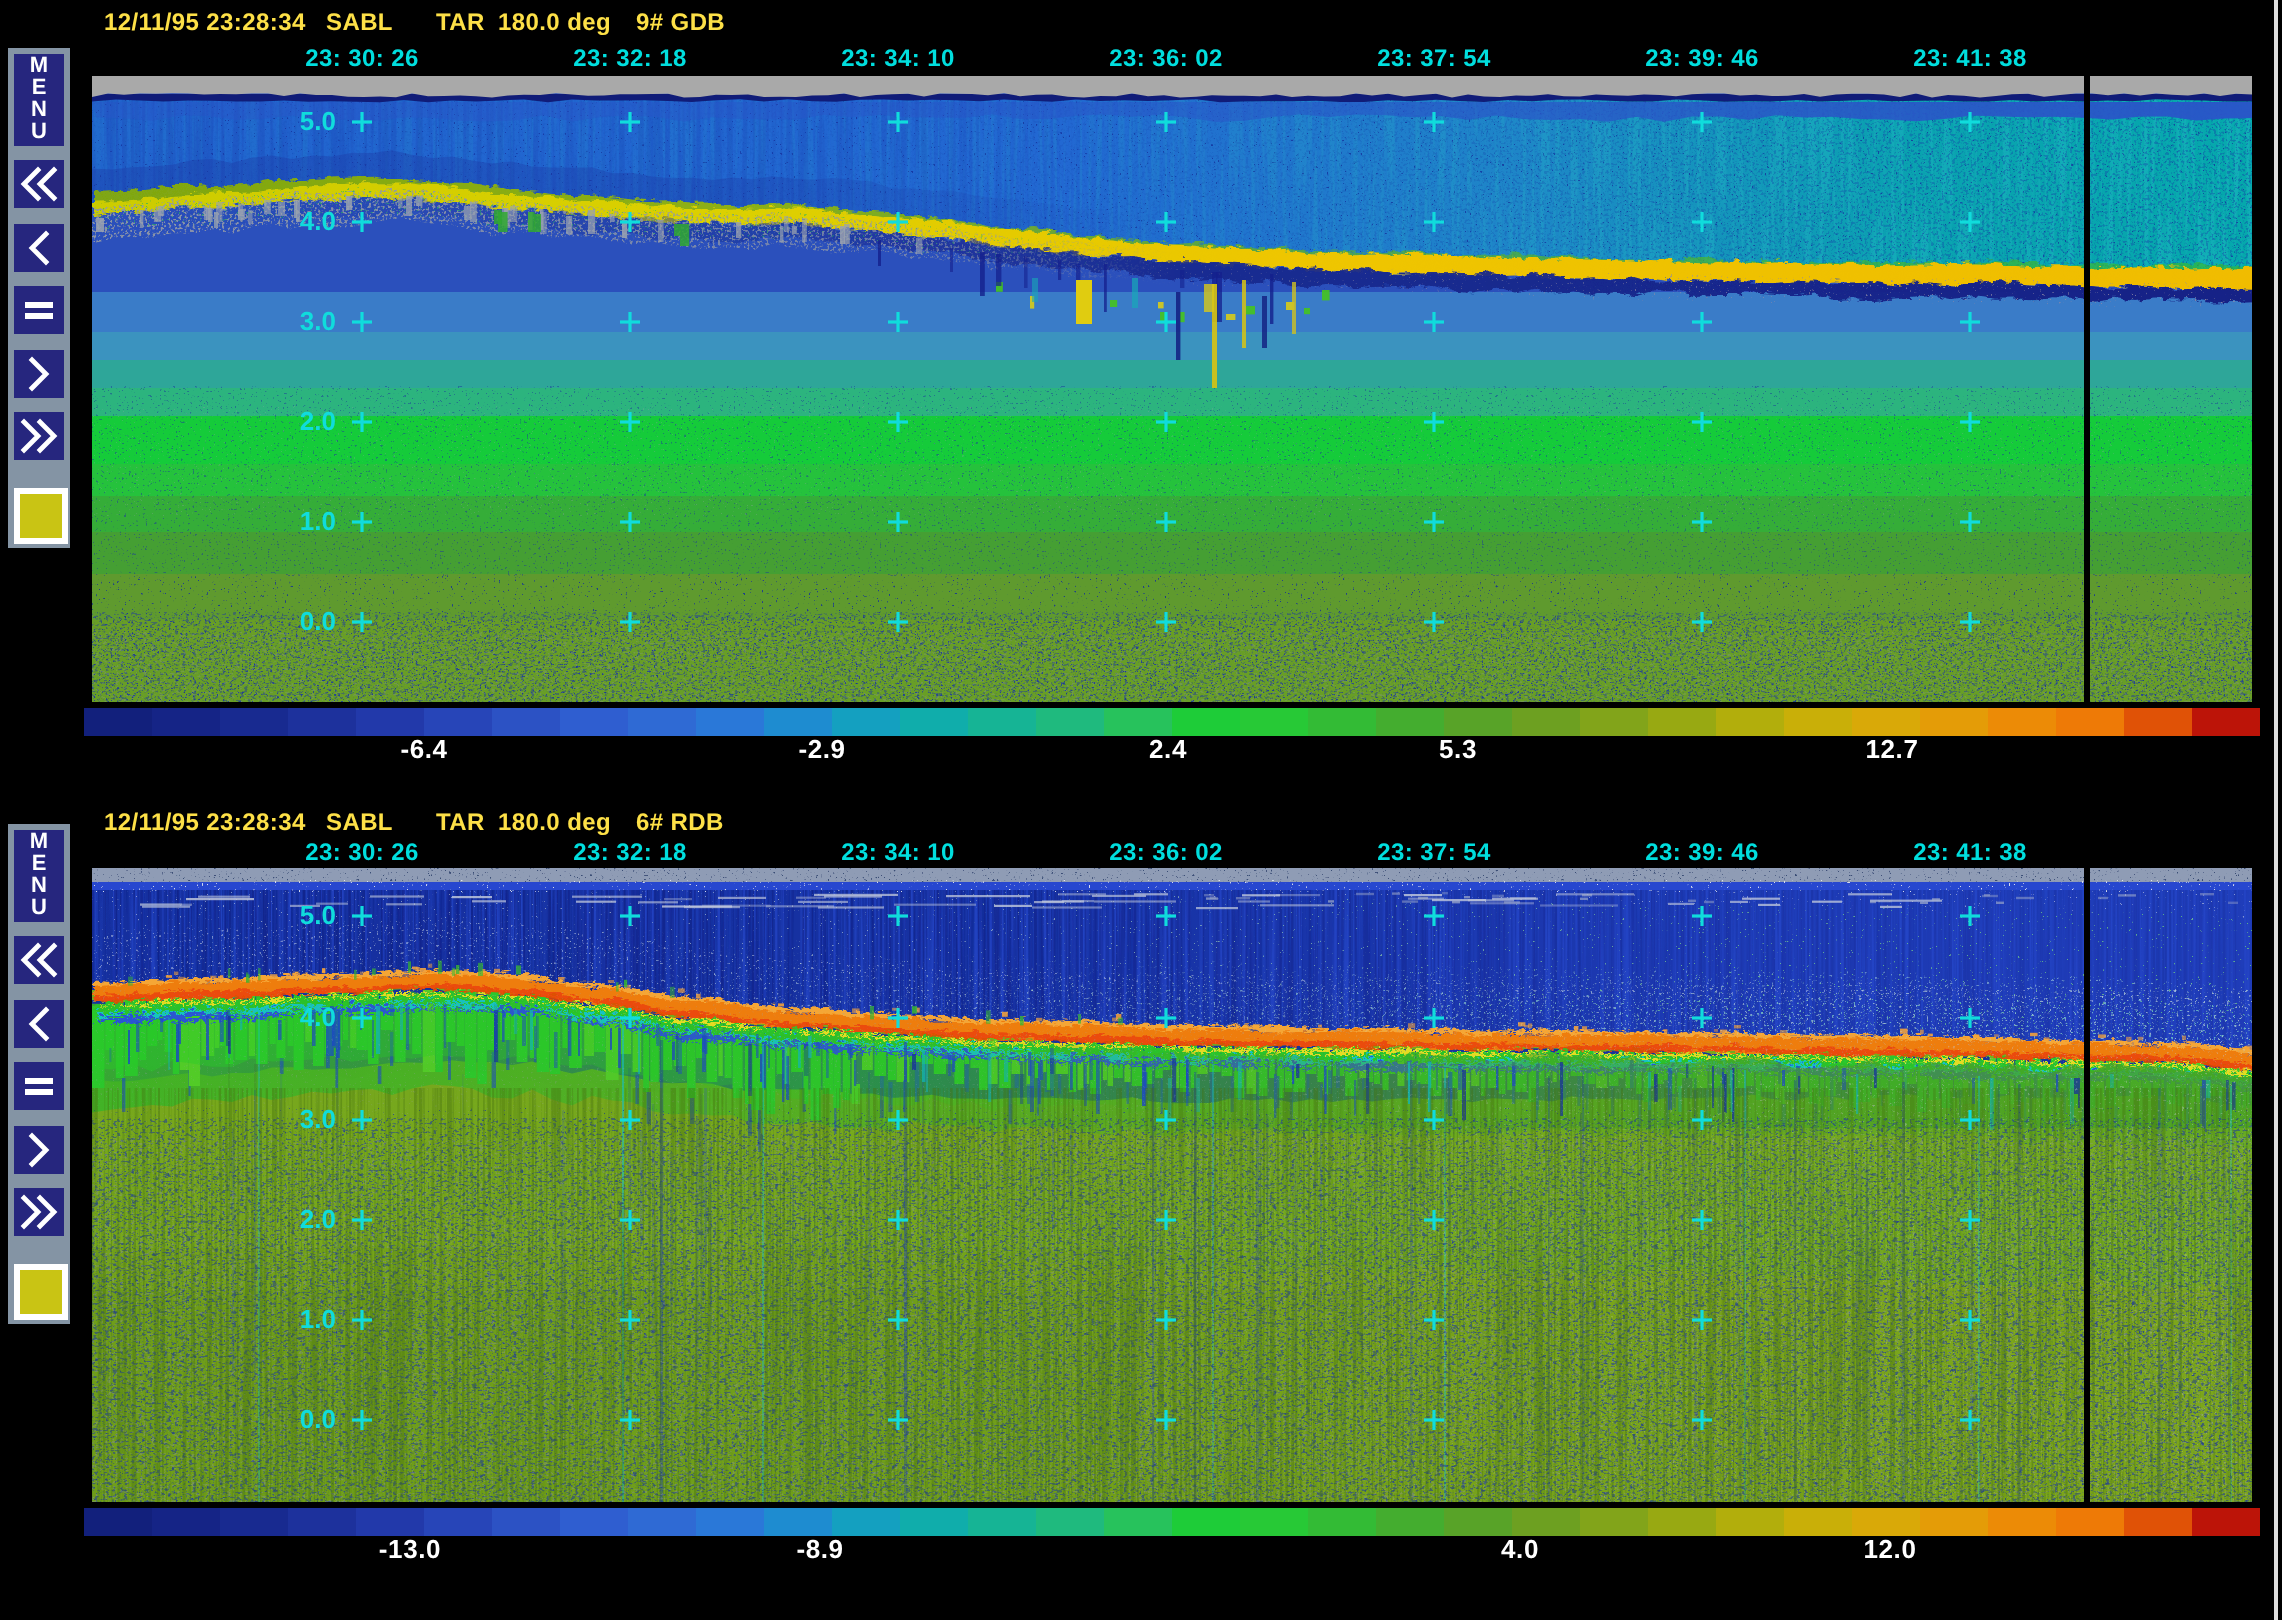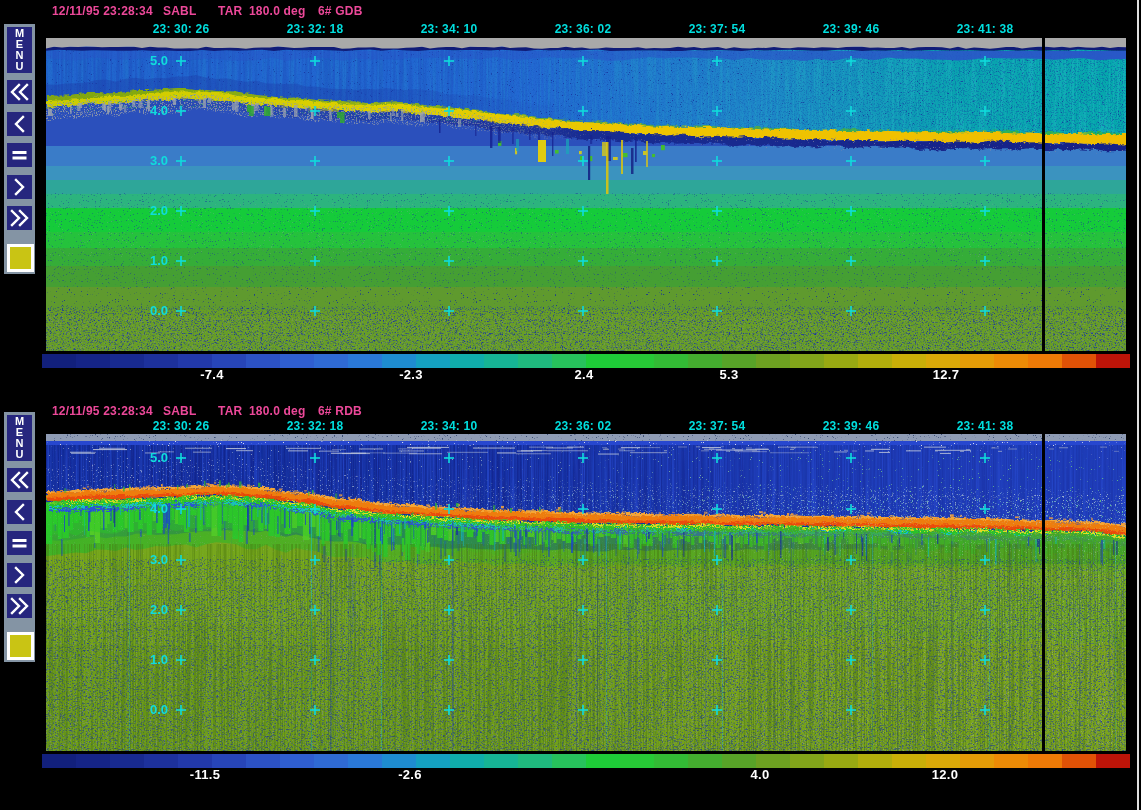--- a/index.html
+++ b/index.html
@@ -1,25 +1,25 @@
 <!DOCTYPE html>
 <html><head><meta charset="utf-8"><style>
 html,body{margin:0;padding:0;background:#000;width:1141px;height:810px;overflow:hidden}
 body{position:relative;font-family:"Liberation Sans",sans-serif}
-.hd{position:absolute;color:#ec4899;font-size:12px;font-weight:bold;white-space:pre;letter-spacing:0.2px}
+.hd{position:absolute;color:#fde047;font-size:12px;font-weight:bold;white-space:pre;letter-spacing:0.2px}
 .tm{position:absolute;color:#00dede;font-size:12px;font-weight:bold;width:120px;text-align:center;letter-spacing:0.2px}
 .bl{position:absolute;color:#fff;font-size:13px;font-weight:bold;width:80px;text-align:center;letter-spacing:0.3px}
 .btn{position:absolute;width:25px;background:#26267e;display:flex;align-items:center;justify-content:center}
 .menu{color:#fff;font-size:11px;font-weight:bold;line-height:11px;text-align:center}
 </style></head><body>
 <div class="hd" style="left:52px;top:4px">12/11/95 23:28:34</div>
 <div class="hd" style="left:163px;top:4px">SABL</div>
 <div class="hd" style="left:218px;top:4px">TAR</div>
 <div class="hd" style="left:249px;top:4px">180.0 deg</div>
-<div class="hd" style="left:318px;top:4px">6# GDB</div>
+<div class="hd" style="left:318px;top:4px">9# GDB</div>
 <div class="tm" style="left:121px;top:22px">23: 30: 26</div>
 <div class="tm" style="left:255px;top:22px">23: 32: 18</div>
 <div class="tm" style="left:389px;top:22px">23: 34: 10</div>
 <div class="tm" style="left:523px;top:22px">23: 36: 02</div>
 <div class="tm" style="left:657px;top:22px">23: 37: 54</div>
 <div class="tm" style="left:791px;top:22px">23: 39: 46</div>
 <div class="tm" style="left:925px;top:22px">23: 41: 38</div>
 <div style="position:absolute;left:4px;top:24px;width:31px;height:250px;background:#8494a4"></div>
 <div class="btn" style="left:7px;top:27px;height:46px;font-family:'Liberation Sans',sans-serif">
     <div class="menu">M<br>E<br>N<br>U</div>
@@ -403,22 +403,22 @@
     <div style="position:absolute;left:782px;top:0;width:34px;height:14px;background:#98a912"></div>
     <div style="position:absolute;left:816px;top:0;width:34px;height:14px;background:#b2ae0c"></div>
     <div style="position:absolute;left:850px;top:0;width:34px;height:14px;background:#c9af08"></div>
     <div style="position:absolute;left:884px;top:0;width:34px;height:14px;background:#d9a908"></div>
     <div style="position:absolute;left:918px;top:0;width:34px;height:14px;background:#e49c07"></div>
     <div style="position:absolute;left:952px;top:0;width:34px;height:14px;background:#ec8b06"></div>
     <div style="position:absolute;left:986px;top:0;width:34px;height:14px;background:#ee7a06"></div>
     <div style="position:absolute;left:1020px;top:0;width:34px;height:14px;background:#e05206"></div>
     <div style="position:absolute;left:1054px;top:0;width:34px;height:14px;background:#bc1408"></div>
   </div>
-<div class="bl" style="left:172px;top:367px">-7.4</div>
-<div class="bl" style="left:371px;top:367px">-2.3</div>
+<div class="bl" style="left:172px;top:367px">-6.4</div>
+<div class="bl" style="left:371px;top:367px">-2.9</div>
 <div class="bl" style="left:544px;top:367px">2.4</div>
 <div class="bl" style="left:689px;top:367px">5.3</div>
 <div class="bl" style="left:906px;top:367px">12.7</div>
 <div class="hd" style="left:52px;top:404px">12/11/95 23:28:34</div>
 <div class="hd" style="left:163px;top:404px">SABL</div>
 <div class="hd" style="left:218px;top:404px">TAR</div>
 <div class="hd" style="left:249px;top:404px">180.0 deg</div>
 <div class="hd" style="left:318px;top:404px">6# RDB</div>
 <div class="tm" style="left:121px;top:419px">23: 30: 26</div>
 <div class="tm" style="left:255px;top:419px">23: 32: 18</div>
@@ -1454,19 +1454,19 @@
     <div style="position:absolute;left:782px;top:0;width:34px;height:14px;background:#98a912"></div>
     <div style="position:absolute;left:816px;top:0;width:34px;height:14px;background:#b2ae0c"></div>
     <div style="position:absolute;left:850px;top:0;width:34px;height:14px;background:#c9af08"></div>
     <div style="position:absolute;left:884px;top:0;width:34px;height:14px;background:#d9a908"></div>
     <div style="position:absolute;left:918px;top:0;width:34px;height:14px;background:#e49c07"></div>
     <div style="position:absolute;left:952px;top:0;width:34px;height:14px;background:#ec8b06"></div>
     <div style="position:absolute;left:986px;top:0;width:34px;height:14px;background:#ee7a06"></div>
     <div style="position:absolute;left:1020px;top:0;width:34px;height:14px;background:#e05206"></div>
     <div style="position:absolute;left:1054px;top:0;width:34px;height:14px;background:#bc1408"></div>
   </div>
-<div class="bl" style="left:165px;top:767px">-11.5</div>
-<div class="bl" style="left:370px;top:767px">-2.6</div>
+<div class="bl" style="left:165px;top:767px">-13.0</div>
+<div class="bl" style="left:370px;top:767px">-8.9</div>
 <div class="bl" style="left:535px;top:811px">-0.5</div>
 <div class="bl" style="left:720px;top:767px">4.0</div>
 <div class="bl" style="left:905px;top:767px">12.0</div>
 <div style="position:absolute;left:1042px;top:38px;width:3px;height:313px;background:#000"></div>
 <div style="position:absolute;left:1042px;top:434px;width:3px;height:317px;background:#000"></div>
 <div style="position:absolute;left:1137px;top:0;width:2px;height:810px;background:#e0e0e0"></div>
 </body></html>

